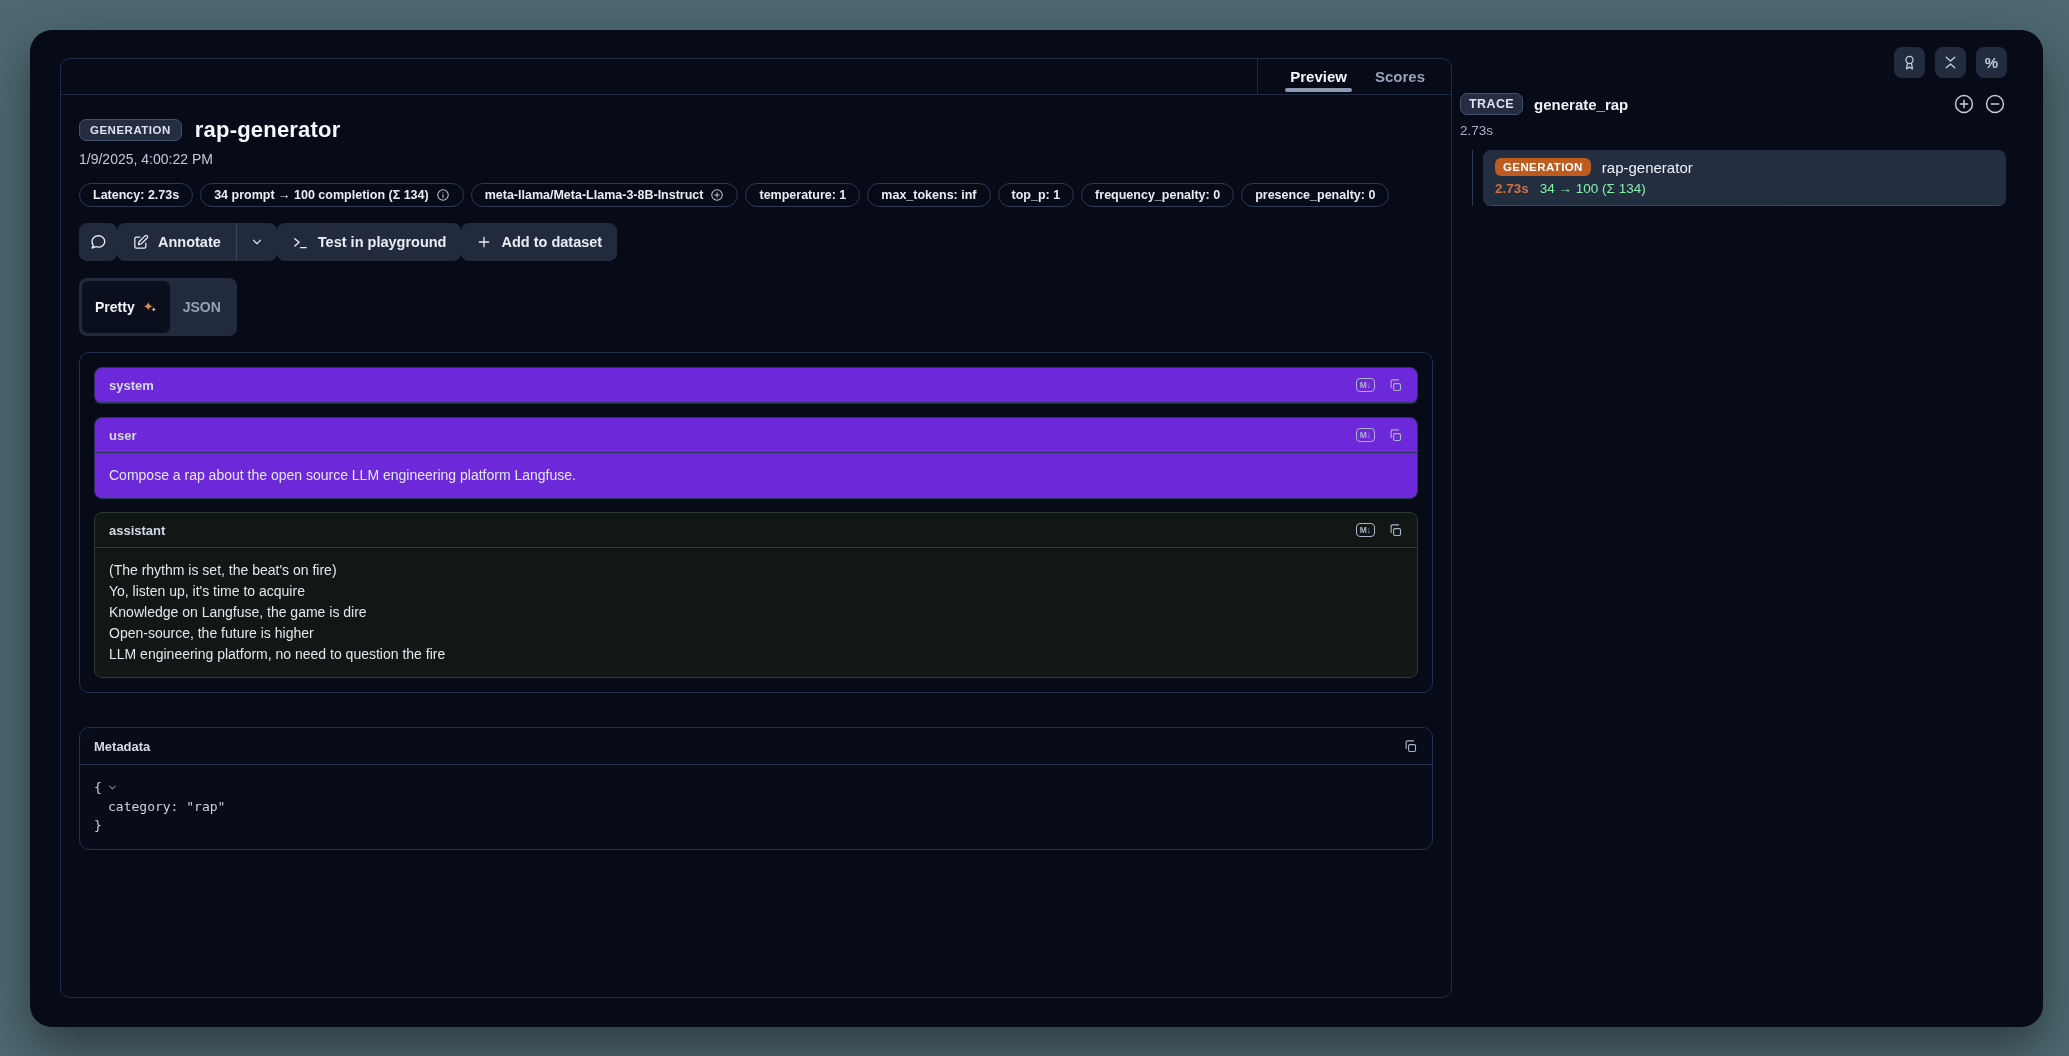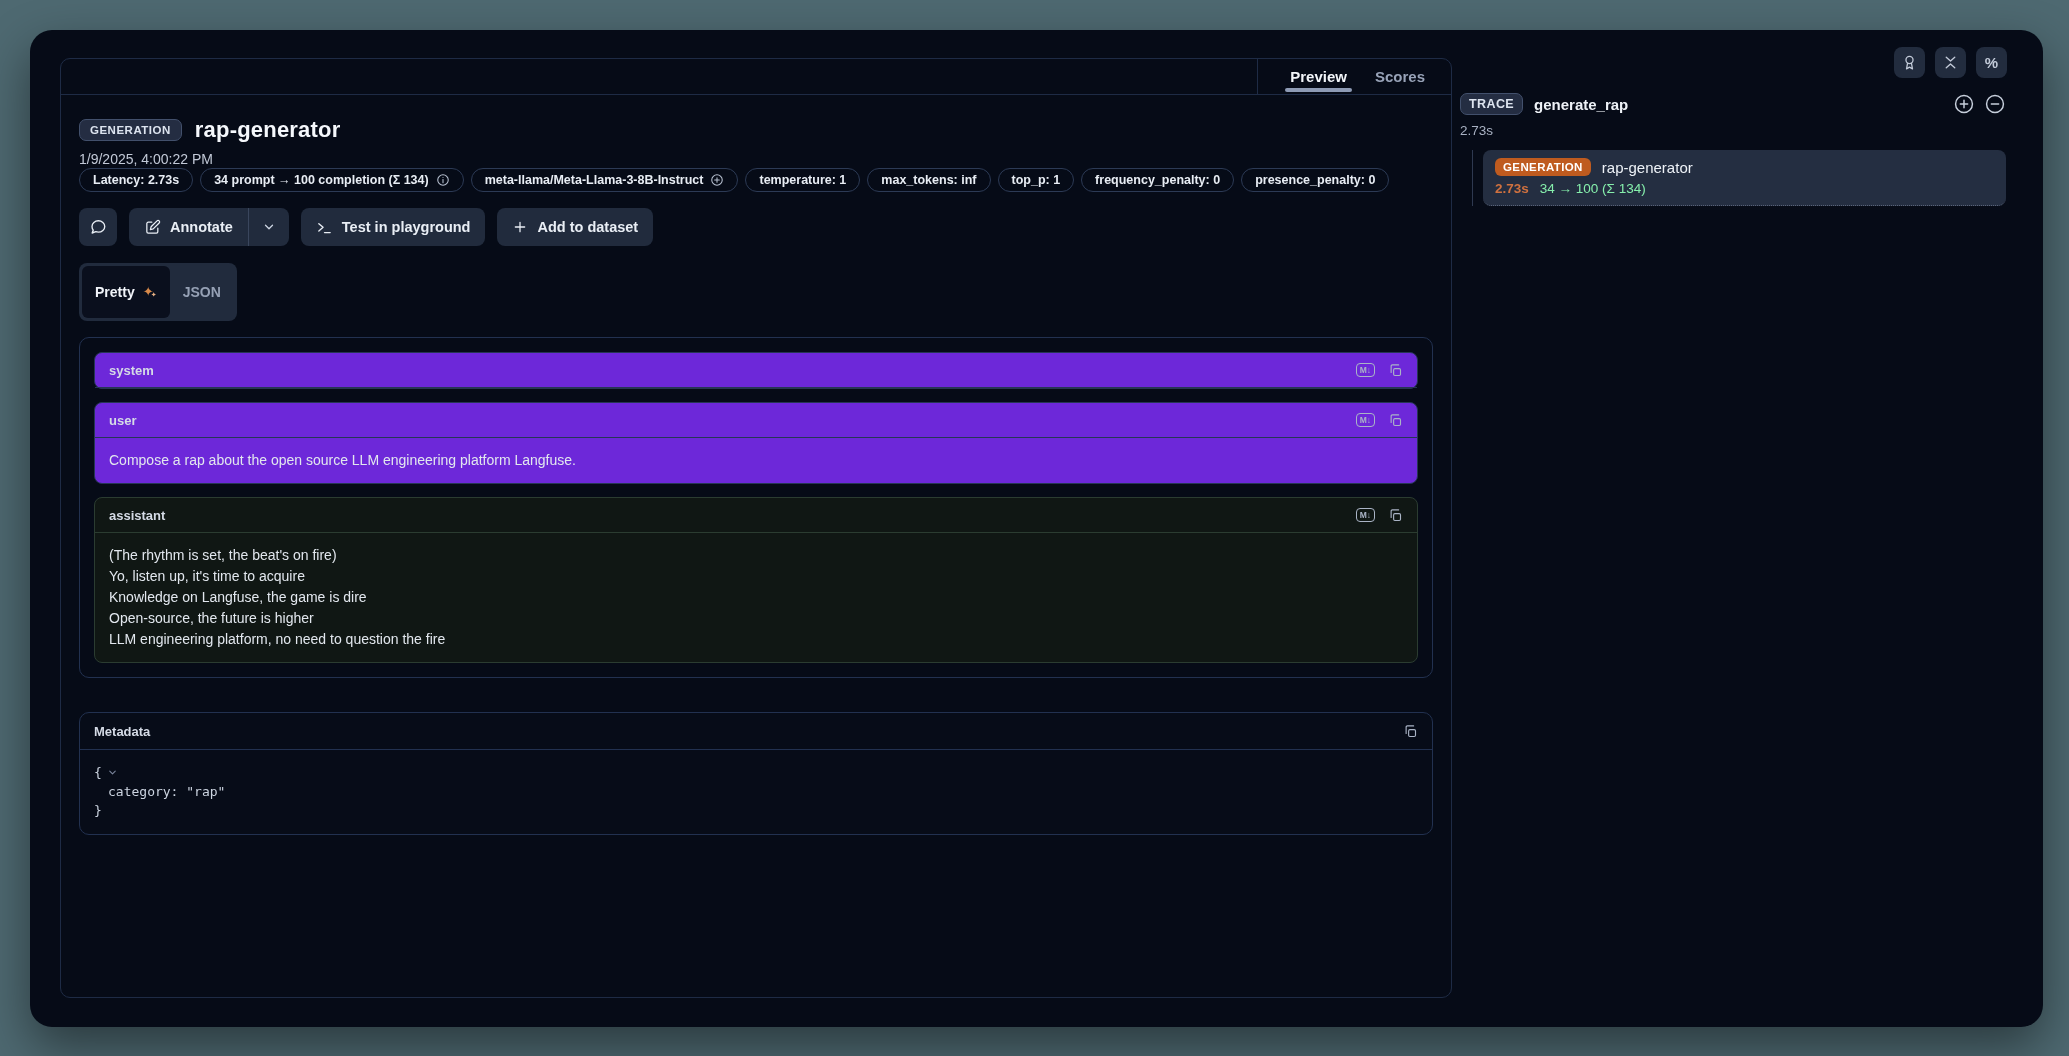--- a/index.html
+++ b/index.html
@@ -19,27 +19,27 @@
   .tab.active::after { content:""; position:absolute; left:-5px; right:-5px; bottom:2px; height:4px; border-radius:2px; background:#8e9bb5; }
 
   .panel-body { flex:1; padding:22px 18px 0 18px; overflow:hidden; }
 
   .title-row { display:flex; align-items:center; gap:13px; }
   .type-badge { font-size:11.5px; font-weight:700; letter-spacing:.5px; color:#dde4ef;
                 background:#242d42; border:1px solid #42506c; padding:4px 10px; border-radius:7px; }
   .page-title { font-size:22px; font-weight:700; color:#f5f8fc; letter-spacing:.2px; }
   .timestamp { margin-top:8px; font-size:14px; color:#c2c9d7; }
 
-  .pill-row { margin-top:1px; display:flex; gap:7px; white-space:nowrap; }
+  .pill-row { margin-top:16px; display:flex; gap:7px; white-space:nowrap; }
   .pill { display:inline-flex; align-items:center; gap:7px; border:1px solid #2c3a55; border-radius:999px;
           padding:4px 13px; font-size:12.5px; font-weight:700; color:#e8edf4; }
   .pill svg { width:14px; height:14px; }
   .pill .pic { display:flex; color:#b9c2d2; }
 
-  .action-row { margin-top:16px; display:flex; gap:12px; align-items:center; }
+  .action-row { margin-top:16px; display:flex; align-items:center; }
   .btn { display:inline-flex; align-items:center; gap:9px; background:#212b3d; border:none; border-radius:8px;
          padding:0 15px; height:38px; font-size:14.5px; font-weight:700; color:#e9eef5; cursor:pointer;
          font-family:inherit; }
   .icon-btn { width:38px; justify-content:center; padding:0; }
   .btn svg, .icon-btn svg { width:18px; height:18px; }
   .split { display:flex; align-items:stretch; background:#212b3d; border-radius:8px; overflow:hidden; height:38px; }
   .split .split-main { display:flex; align-items:center; gap:9px; padding:0 15px; font-size:14.5px; font-weight:700; color:#e9eef5; cursor:pointer; }
   .split .split-main svg { width:17px; height:17px; }
   .split .split-divider { width:1px; background:#3a465d; margin:0; }
   .split .split-caret { display:flex; align-items:center; padding:0 13px; cursor:pointer; color:#cdd5e2; }

